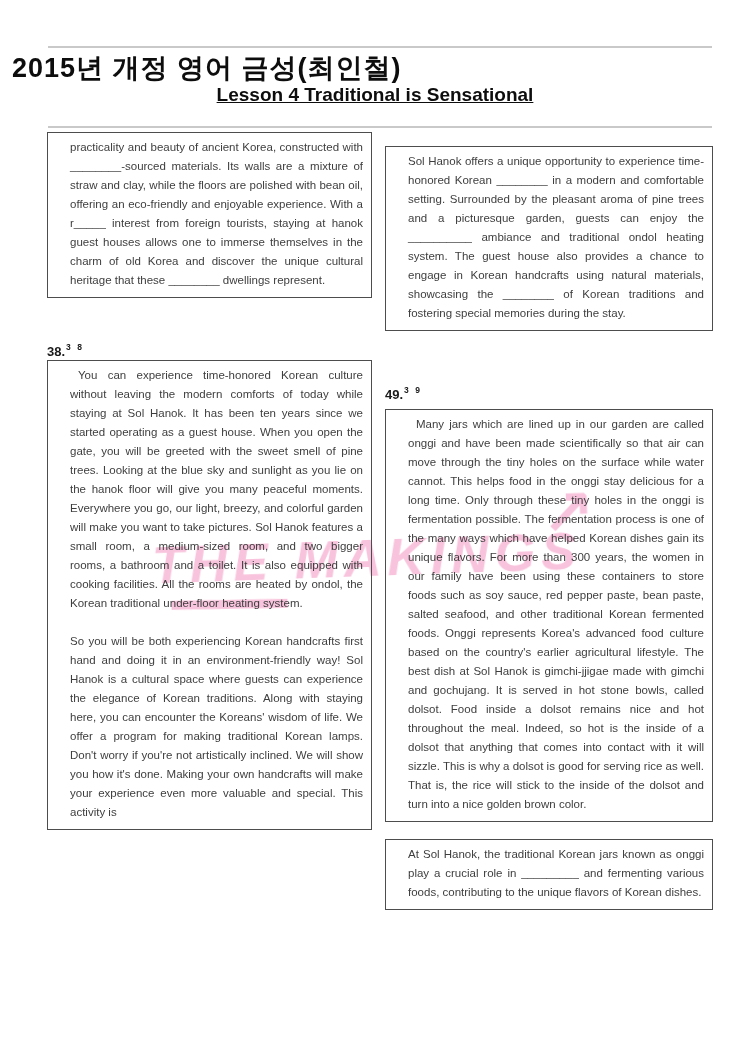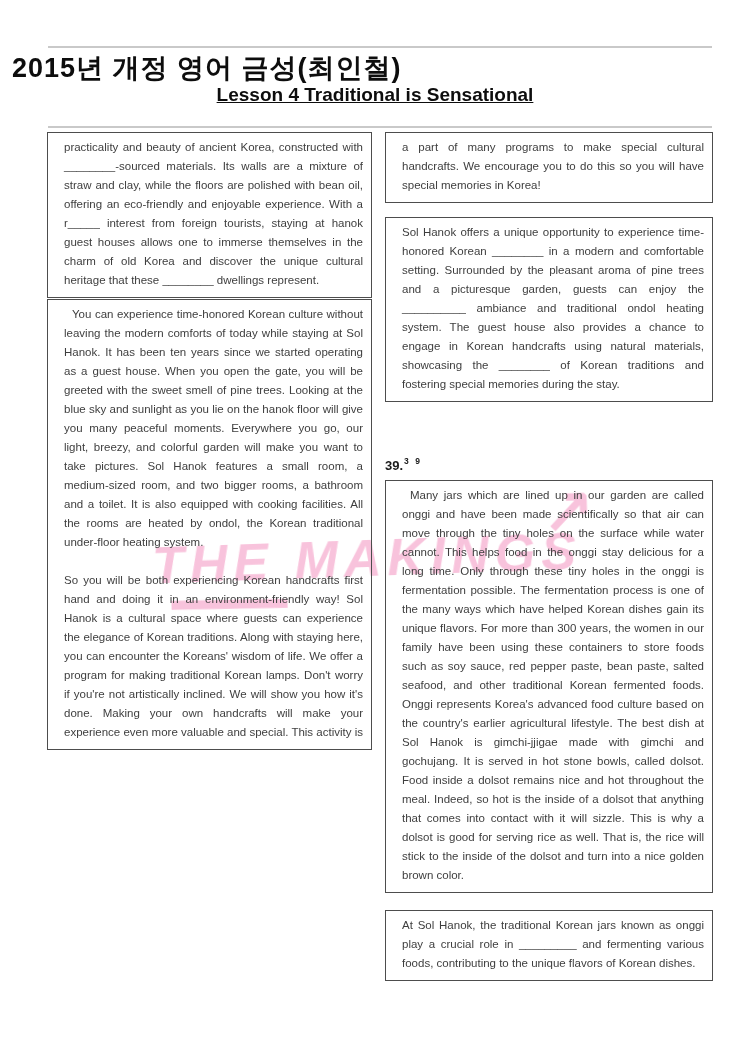--- a/index.html
+++ b/index.html
@@ -35,21 +35,21 @@
   }
   .wm-underline {
     position:absolute; left:18px; bottom:-16px; width:116px; height:9px;
     background:#f7b4d3; transform:rotate(1deg);
   }
   
   .col { position:absolute; top:132px; z-index:1; }
   .col-left  { left:47px;  width:325px; }
   .col-right { left:385px; width:328px; }
   .pbox {
-    border:1.5px solid #4d4d4d; padding:5px 8px 7px 16px;
+    border:1.5px solid #4d4d4d; padding:5px 8px 7px 22px;
     font-size:11.5px; line-height:19px; color:#3e3e3e;
     text-align:justify; background:transparent;
   }
   .pbox p { margin:0; }
   .indent { text-indent:8px; }
   .gap { margin-top:19px !important; }
   .qlabel { font-size:13px; font-weight:700; color:#1a1a1a; }
   .qlabel .qsup { font-size:8.5px; vertical-align:6px; letter-spacing:2px; margin-left:1px; font-weight:700; }
   .mt-label-38 { margin-top:44px; }
   .mt-box-38   { margin-top:1px; }
@@ -77,37 +77,35 @@
     <span class="wm-text">THE MAKINGS</span>
     <span class="wm-arrow">↗</span>
     <span class="wm-underline"></span>
   </div>
 
   <div class="col col-left">
     <div class="pbox">
       <p>practicality and beauty of ancient Korea, constructed with ________-sourced materials. Its walls are a mixture of straw and clay, while the floors are polished with bean oil, offering an eco-friendly and enjoyable experience. With a r_____ interest from foreign tourists, staying at hanok guest houses allows one to immerse themselves in the charm of old Korea and discover the unique cultural heritage that these ________ dwellings represent.</p>
     </div>
 
+    <div class="qlabel mt-label-38"><span>38.</span><span class="qsup">3 8</span></div>
 
     <div class="pbox mt-box-38">
       <p class="indent">You can experience time-honored Korean culture without leaving the modern comforts of today while staying at Sol Hanok. It has been ten years since we started operating as a guest house. When you open the gate, you will be greeted with the sweet smell of pine trees. Looking at the blue sky and sunlight as you lie on the hanok floor will give you many peaceful moments. Everywhere you go, our light, breezy, and colorful garden will make you want to take pictures. Sol Hanok features a small room, a medium-sized room, and two bigger rooms, a bathroom and a toilet. It is also equipped with cooking facilities. All the rooms are heated by ondol, the Korean traditional under-floor heating system.</p>
       <p class="gap">So you will be both experiencing Korean handcrafts first hand and doing it in an environment-friendly way! Sol Hanok is a cultural space where guests can experience the elegance of Korean traditions. Along with staying here, you can encounter the Koreans' wisdom of life. We offer a program for making traditional Korean lamps. Don't worry if you're not artistically inclined. We will show you how it's done. Making your own handcrafts will make your experience even more valuable and special. This activity is</p>
     </div>
   </div>
 
   <div class="col col-right">
-    <div class="pbox">
-      <p>a part of many programs to make special cultural handcrafts. We encourage you to do this so you will have special memories in Korea!</p>
-    </div>
 
     <div class="pbox mt-box-r2">
       <p>Sol Hanok offers a unique opportunity to experience time-honored Korean ________ in a modern and comfortable setting. Surrounded by the pleasant aroma of pine trees and a picturesque garden, guests can enjoy the __________ ambiance and traditional ondol heating system. The guest house also provides a chance to engage in Korean handcrafts using natural materials, showcasing the ________ of Korean traditions and fostering special memories during the stay.</p>
     </div>
 
-    <div class="qlabel mt-label-39"><span>39.</span><span class="qsup">3 9</span></div>
+    <div class="qlabel mt-label-39"><span>49.</span><span class="qsup">3 9</span></div>
 
     <div class="pbox mt-box-39">
       <p class="indent">Many jars which are lined up in our garden are called onggi and have been made scientifically so that air can move through the tiny holes on the surface while water cannot. This helps food in the onggi stay delicious for a long time. Only through these tiny holes in the onggi is fermentation possible. The fermentation process is one of the many ways which have helped Korean dishes gain its unique flavors. For more than 300 years, the women in our family have been using these containers to store foods such as soy sauce, red pepper paste, bean paste, salted seafood, and other traditional Korean fermented foods. Onggi represents Korea's advanced food culture based on the country's earlier agricultural lifestyle. The best dish at Sol Hanok is gimchi-jjigae made with gimchi and gochujang. It is served in hot stone bowls, called dolsot. Food inside a dolsot remains nice and hot throughout the meal. Indeed, so hot is the inside of a dolsot that anything that comes into contact with it will sizzle. This is why a dolsot is good for serving rice as well. That is, the rice will stick to the inside of the dolsot and turn into a nice golden brown color.</p>
     </div>
 
     <div class="pbox mt-box-r4">
       <p>At Sol Hanok, the traditional Korean jars known as onggi play a crucial role in _________ and fermenting various foods, contributing to the unique flavors of Korean dishes.</p>
     </div>
   </div>
 

